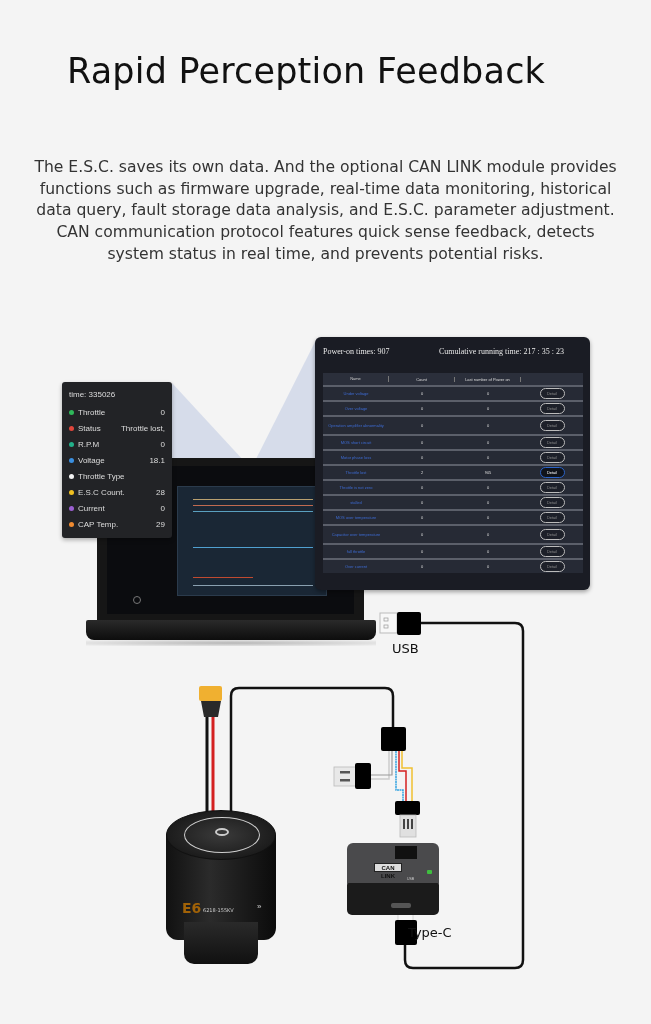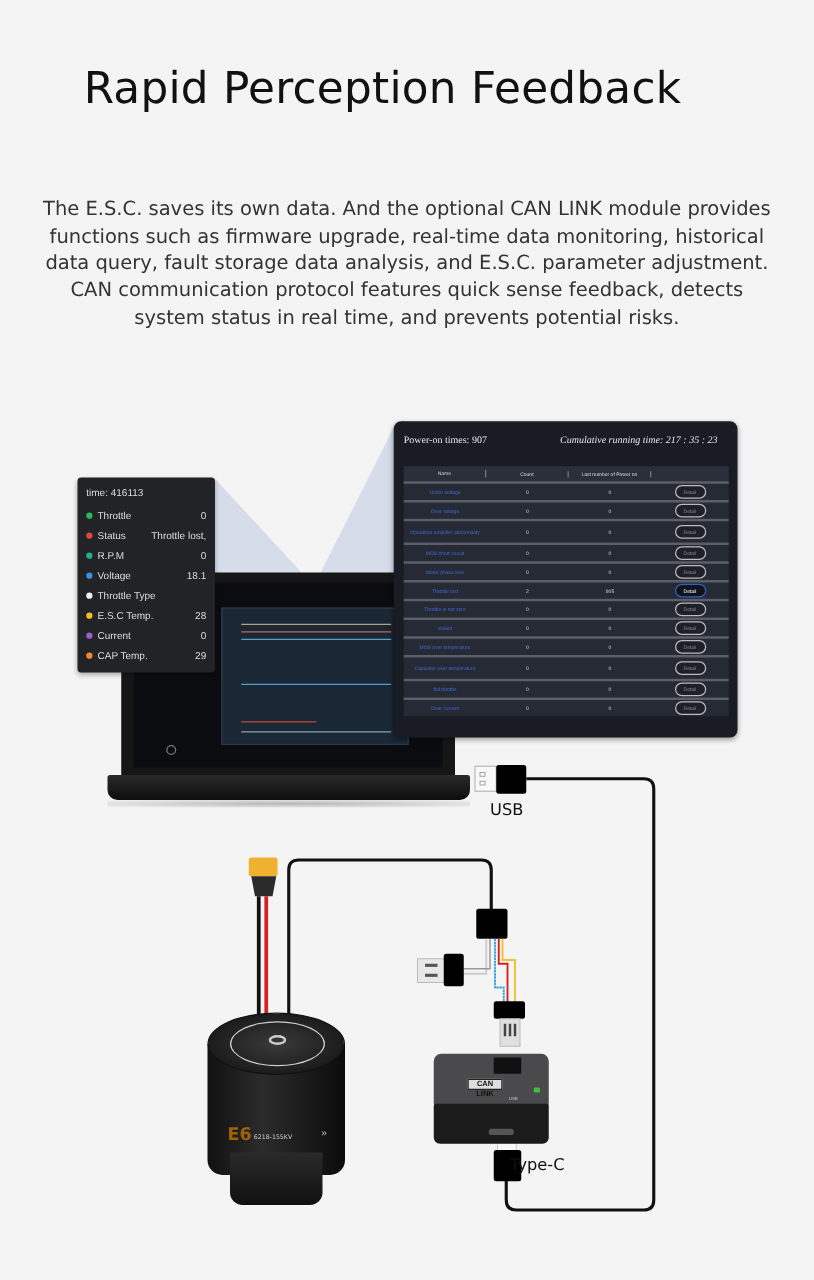--- a/index.html
+++ b/index.html
@@ -36,21 +36,21 @@
   .tele-time { font-size: 8px; color: #ddd; margin-bottom: 5px; }
   .tele-row { display: flex; align-items: center; height: 16px; }
   .tele-dot { width: 5px; height: 5px; border-radius: 50%; margin-right: 4px; flex: none; }
   .tele-label { flex: 1; white-space: nowrap; }
   .tele-val { text-align: right; white-space: nowrap; }
 
   
   .fault { position: absolute; left: 315px; top: 337px; width: 275px; height: 253px; background: #1a1c24;
     border-radius: 6px; color: #ddd; box-shadow: 0 2px 4px rgba(0,0,0,0.35); }
   .fault-head { position: absolute; top: 10px; left: 8px; right: 8px; font-family: "Liberation Serif", serif; font-size: 8px; display: flex; justify-content: space-between; color: #e8e8e8; }
-  .fault-head .right { margin-right: 8px; font-style: italic; }
+  .fault-head .right { margin-right: 18px; }
   .ft { position: absolute; left: 323px; top: 373px; width: 260px; }
   .ft-header { display: flex; height: 12px; background: #2b2f3b; font-size: 4px; color: #ccc; align-items: center; }
   .ft-header div { text-align: center; border-right: 1px solid #777; }
   .ft-row { display: flex; align-items: center; background: #262a35; border-top: 2px solid #5b5f6a; font-size: 4px; }
   .c-name { width: 66px; text-align: center; color: #3d6bd3; line-height: 6px; }
   .c-count { width: 66px; text-align: center; color: #ddd; }
   .c-last { width: 66px; text-align: center; color: #ddd; }
   .c-act { width: 62px; display: flex; justify-content: center; }
   .detail-btn { width: 25px; height: 11px; border: 1px solid #bbb; border-radius: 6px; font-size: 4px; color: #888;
     display: flex; align-items: center; justify-content: center; background: #1d2029; }
@@ -102,21 +102,21 @@
       <div class="screen-line" style="left:15px;top:90px;width:60px;background:#c04a30;"></div>
       <div class="screen-line" style="left:15px;top:98px;width:120px;background:#8aa0b0;"></div>
     </div>
     <div class="screen-icon"></div>
   </div>
 </div>
 <div class="laptop-base"></div>
 <div class="laptop-shadow"></div>
 
 <div class="telemetry">
-  <div class="tele-time">time: 416113</div>
+  <div class="tele-time">time: 335026</div>
   <div class="tele-row">
     <span class="tele-dot" style="background:#2fb85a"></span>
     <span class="tele-label">Throttle</span>
     <span class="tele-val">0</span>
   </div>
   <div class="tele-row">
     <span class="tele-dot" style="background:#e0463c"></span>
     <span class="tele-label">Status</span>
     <span class="tele-val">Throttle lost,</span>
   </div>
@@ -130,21 +130,21 @@
     <span class="tele-label">Voltage</span>
     <span class="tele-val">18.1</span>
   </div>
   <div class="tele-row">
     <span class="tele-dot" style="background:#f2f2f2"></span>
     <span class="tele-label">Throttle Type</span>
     <span class="tele-val"></span>
   </div>
   <div class="tele-row">
     <span class="tele-dot" style="background:#f0c020"></span>
-    <span class="tele-label">E.S.C Temp.</span>
+    <span class="tele-label">E.S.C Count.</span>
     <span class="tele-val">28</span>
   </div>
   <div class="tele-row">
     <span class="tele-dot" style="background:#9b5fd0"></span>
     <span class="tele-label">Current</span>
     <span class="tele-val">0</span>
   </div>
   <div class="tele-row">
     <span class="tele-dot" style="background:#f08a30"></span>
     <span class="tele-label">CAP Temp.</span>

